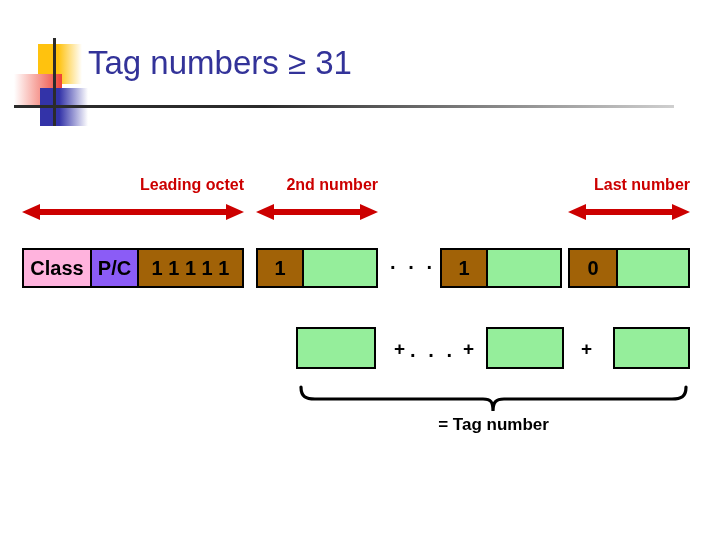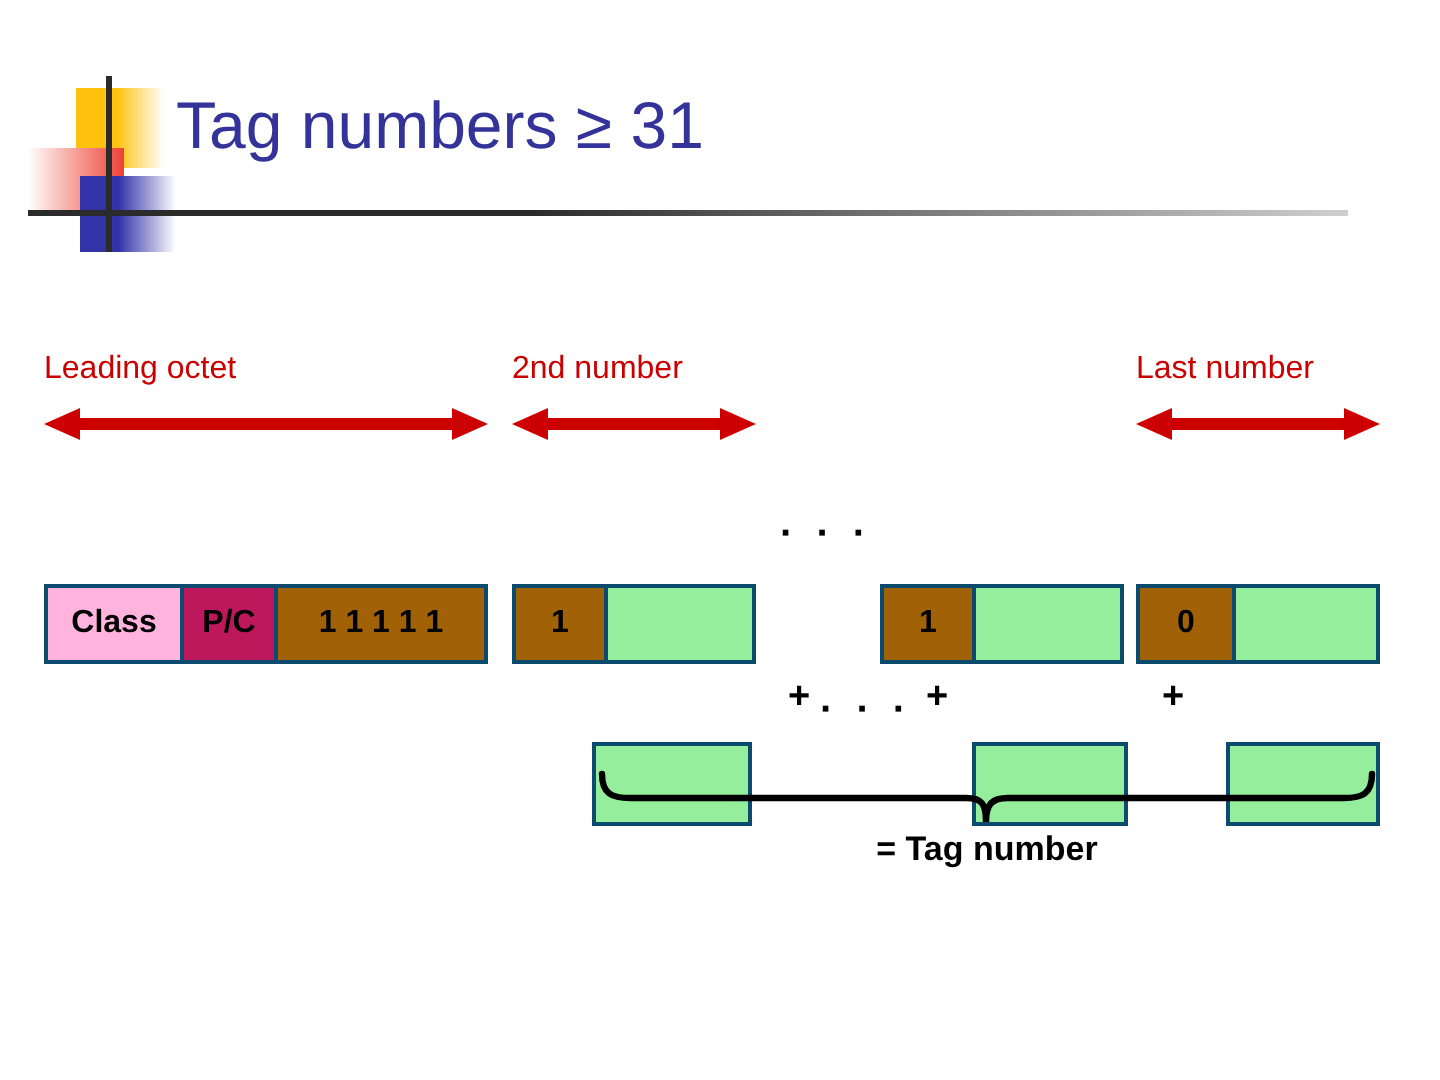--- a/index.html
+++ b/index.html
@@ -22,37 +22,36 @@
   .bar-h{position:absolute;left:0px;top:67px;width:660px;height:3px;
     background:linear-gradient(to right,#2b2b2b 0%,#2b2b2b 38%,#cfcfcf 100%);}
   
   .title{
     position:absolute;left:88px;top:44px;
     font-family:Liberation Sans, sans-serif;
     font-size:33px;color:#333399;letter-spacing:0px;white-space:nowrap;
   }
   
   .oct-label{
-    position:absolute;color:#CC0000;font-weight:normal;font-size:16px;
-    text-align:left;white-space:nowrap;
+    position:absolute;color:#CC0000;font-weight:bold;font-size:16px;
+    text-align:right;white-space:nowrap;
   }
   
   .arrow{position:absolute;height:18px;}
   .arrow svg{display:block;}
   
   .cell{
     position:absolute;box-sizing:border-box;
-    border:2px solid #0c4a6e;
+    border:2px solid #000000;
     display:flex;align-items:center;justify-content:center;
-    font-weight:bold;font-size:16px;color:#000000;
+    font-weight:bold;font-size:20px;color:#000000;
     white-space:nowrap;
-    margin-top:44px;
   }
   .c-pink{background:#FFB3DD;}
-  .c-yellow{background:#be185d;}
+  .c-yellow{background:#8b5cf6;}
   .c-blue{background:#a16207;}
   .c-green{background:#95EE9B;}
   .nb{border-right:none;}
   .dots{
     position:absolute;font-weight:bold;font-size:20px;color:#000;
     letter-spacing:3px;white-space:nowrap;
   }
   .plus{
     position:absolute;font-weight:bold;font-size:19px;color:#000;
   }

